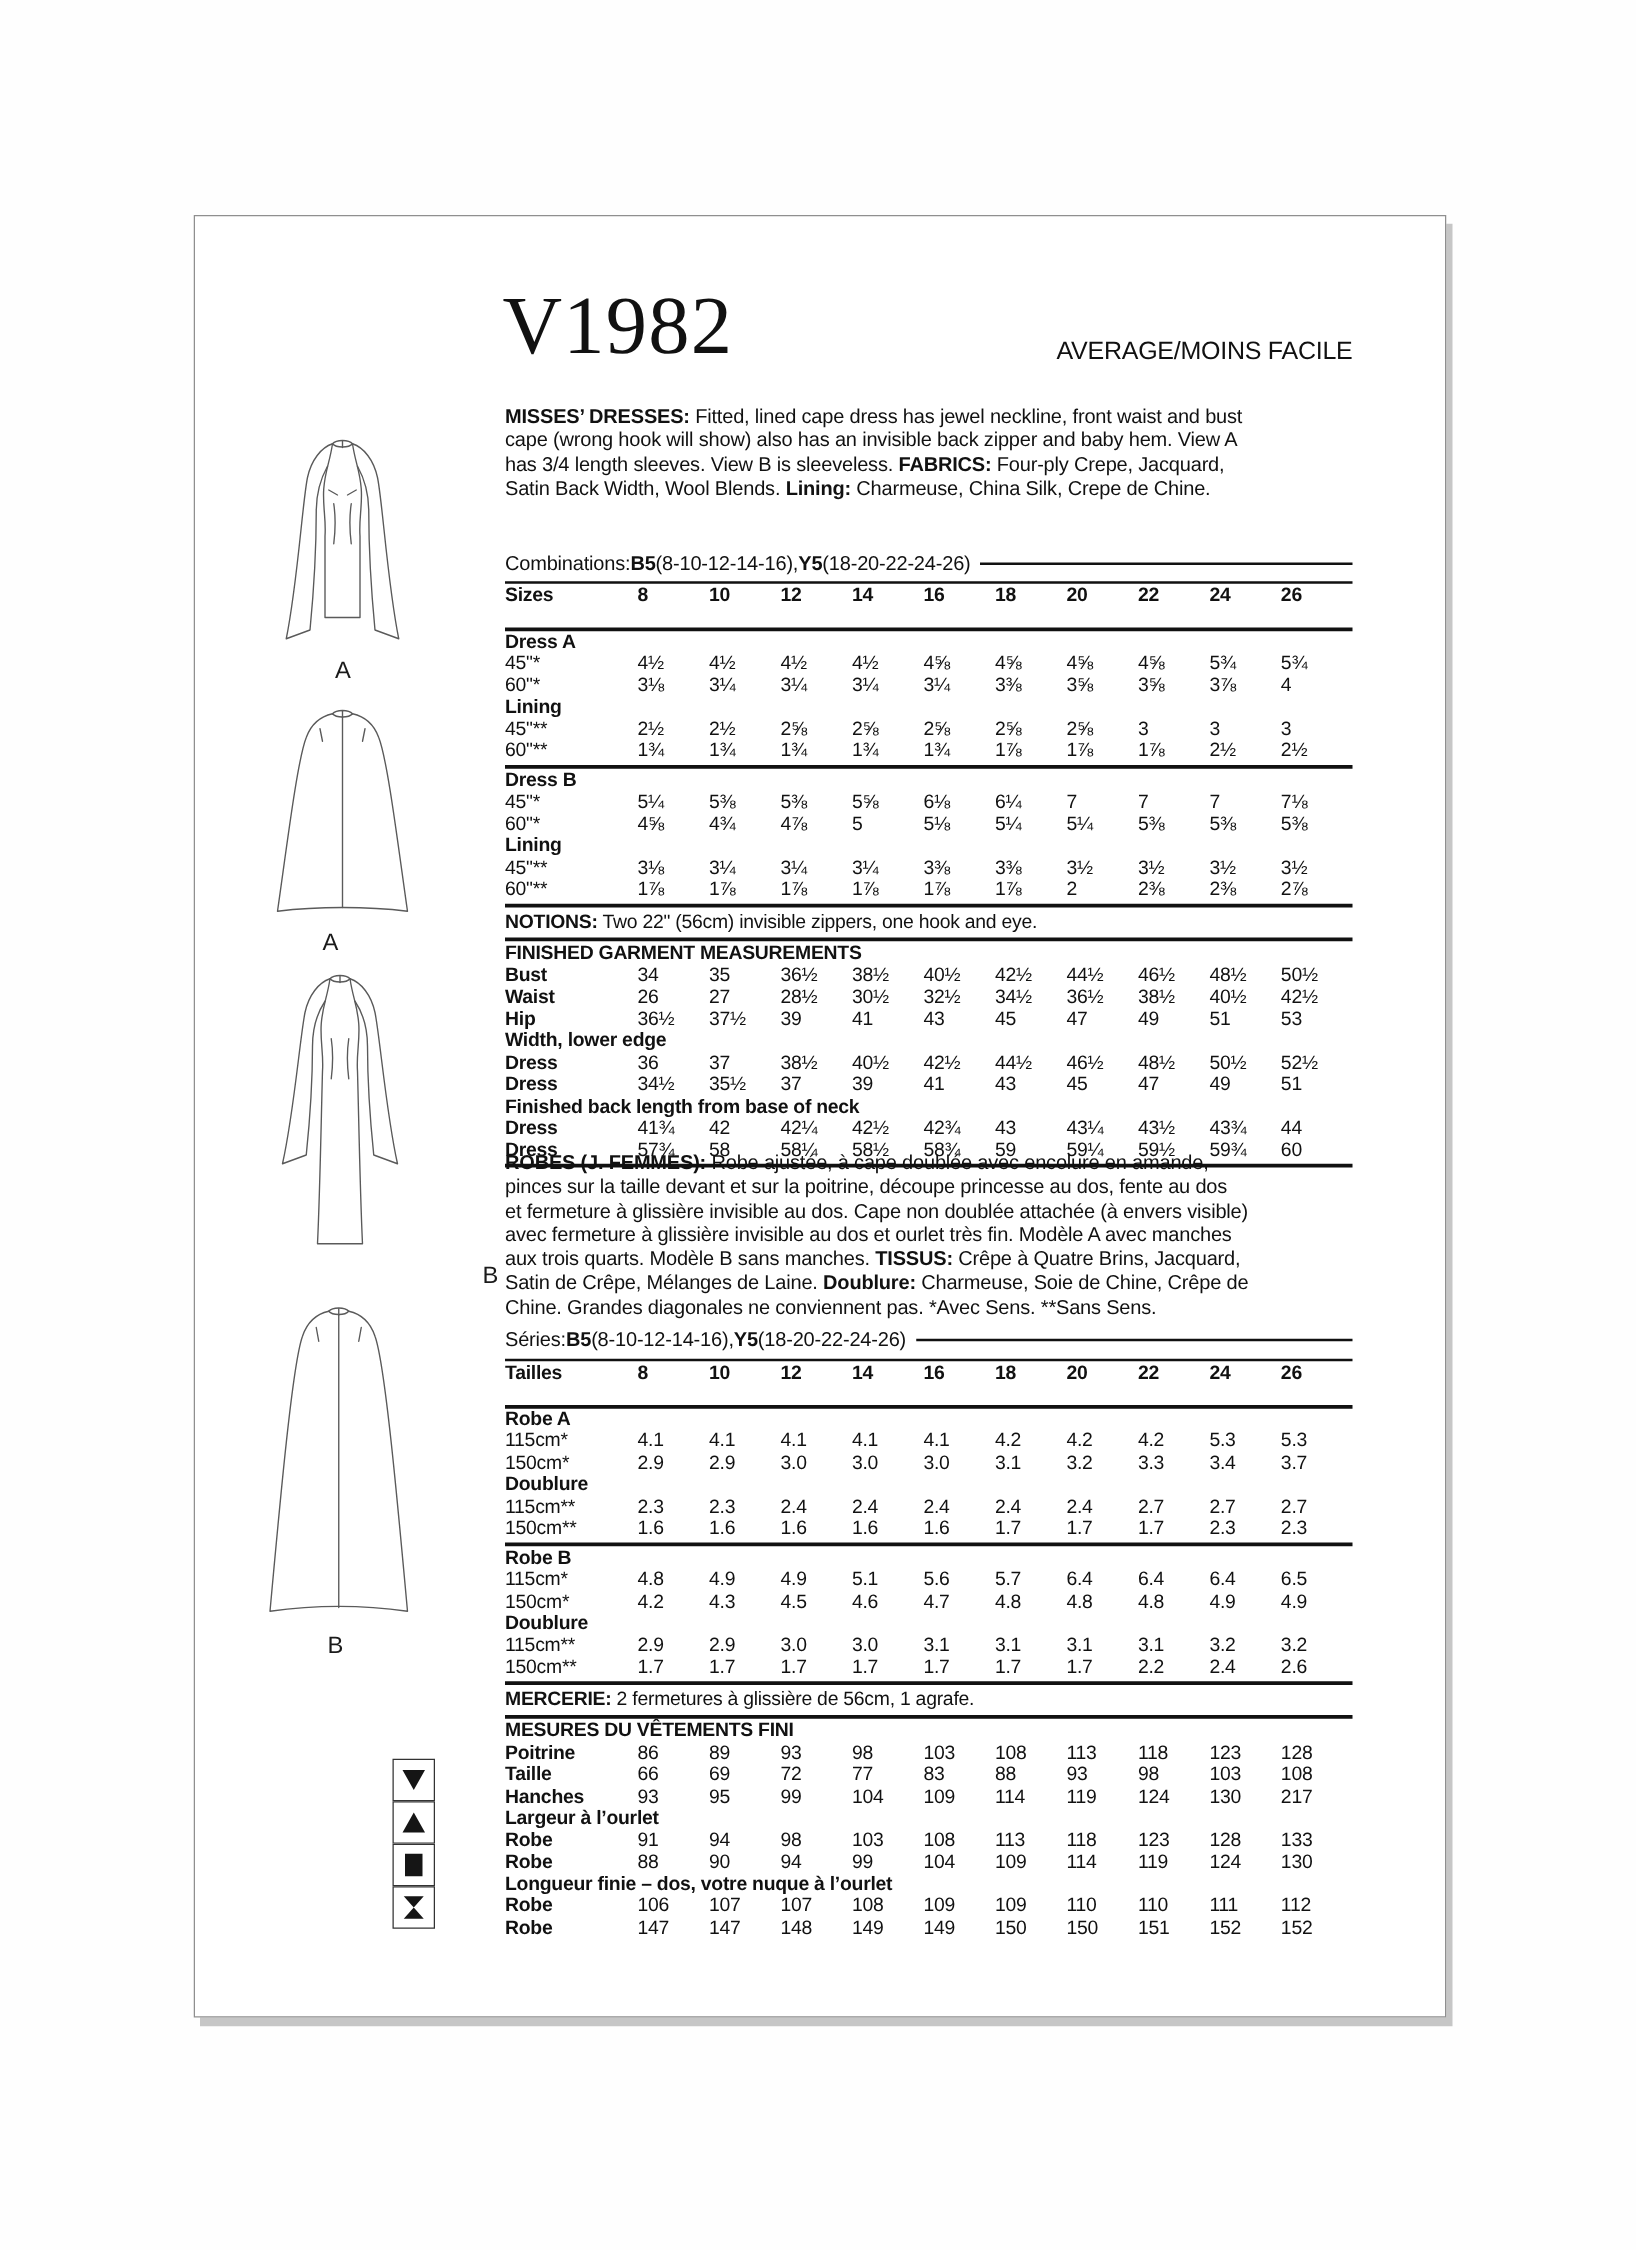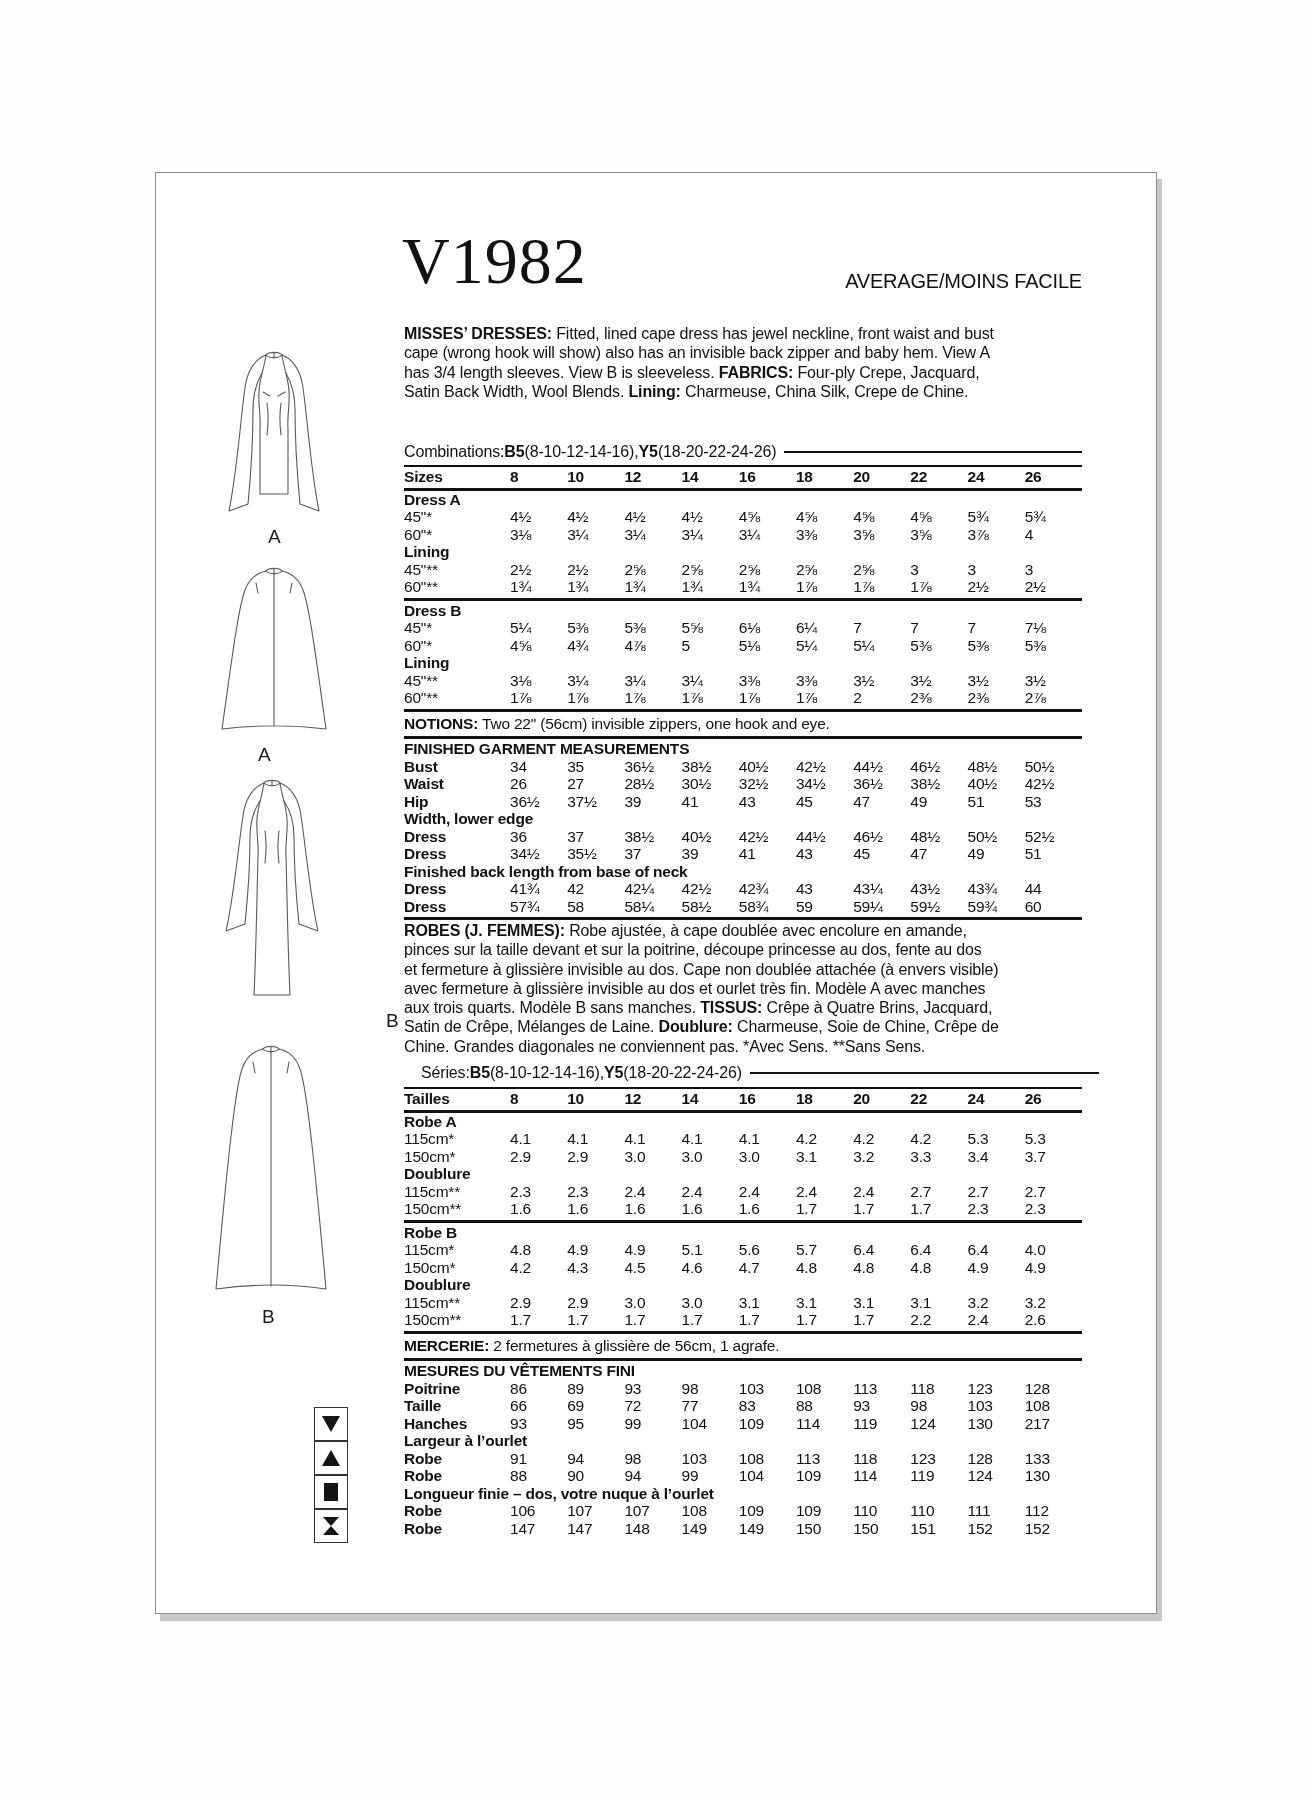--- a/index.html
+++ b/index.html
@@ -18,31 +18,31 @@
     font-family:"Liberation Serif",serif;font-size:66px;line-height:64px;
     font-weight:400;letter-spacing:1px;
   }
   .difficulty{position:absolute;top:98px;right:0;font-size:20px;line-height:20px;letter-spacing:-0.2px;}
   .desc{font-size:16px;line-height:19.3px;letter-spacing:-0.15px;position:absolute;width:100%;}
   .desc-en{top:151px;}
   .desc-fr{top:748px;}
   .b{font-weight:bold;}
   .combo{position:absolute;width:100%;font-size:16px;line-height:20px;letter-spacing:-0.15px;}
   .combo-1{top:269px;}
-  .combo-2{top:890px;margin-left:17px;}
+  .combo-2{top:890px;}
   .combo .tl{display:flex;align-items:baseline;}
   .combo .tl::after{content:"";flex:1 1 auto;border-bottom:2px solid #111;transform:translateY(-4px);margin-left:8px;}
   .table{position:absolute;width:100%;}
   .t1{top:292px;}
   .t2{top:914px;}
   .trow{
     display:grid;grid-template-columns:106px repeat(10,57.2px);
     font-size:15.5px;line-height:17.5px;letter-spacing:-0.2px;
   }
-  .trow.header{font-weight:bold;border-top:2px solid #111;border-bottom:3px solid #111;padding:1px 0 2px 0;}
+  .trow.header{font-weight:bold;border-top:2px solid #111;border-bottom:3px solid #111;padding:1px 0 16px 0;}
   .trow.section .c0{grid-column:1/-1;font-weight:bold;white-space:nowrap;}
   .trule{border-top:3px solid #111;margin:2px 0 1px 0;}
   .tnote{font-size:15.5px;line-height:19.5px;letter-spacing:-0.2px;padding:1px 0;}
   
   .fig{position:absolute;}
   .fig svg{display:block;}
   .fig-a-front{left:58px;top:172px;}
   .fig-a-back{left:48px;top:390px;}
   .fig-b-front{left:44px;top:600px;}
   .fig-b-back{left:40px;top:868px;}
@@ -508,21 +508,21 @@
           <span class="c0">115cm*</span>
           <span class="cell">4.8</span>
           <span class="cell">4.9</span>
           <span class="cell">4.9</span>
           <span class="cell">5.1</span>
           <span class="cell">5.6</span>
           <span class="cell">5.7</span>
           <span class="cell">6.4</span>
           <span class="cell">6.4</span>
           <span class="cell">6.4</span>
-          <span class="cell">4.0</span>
+          <span class="cell">6.5</span>
         </div>
         <div class="trow data">
           <span class="c0">150cm*</span>
           <span class="cell">4.2</span>
           <span class="cell">4.3</span>
           <span class="cell">4.5</span>
           <span class="cell">4.6</span>
           <span class="cell">4.7</span>
           <span class="cell">4.8</span>
           <span class="cell">4.8</span>

